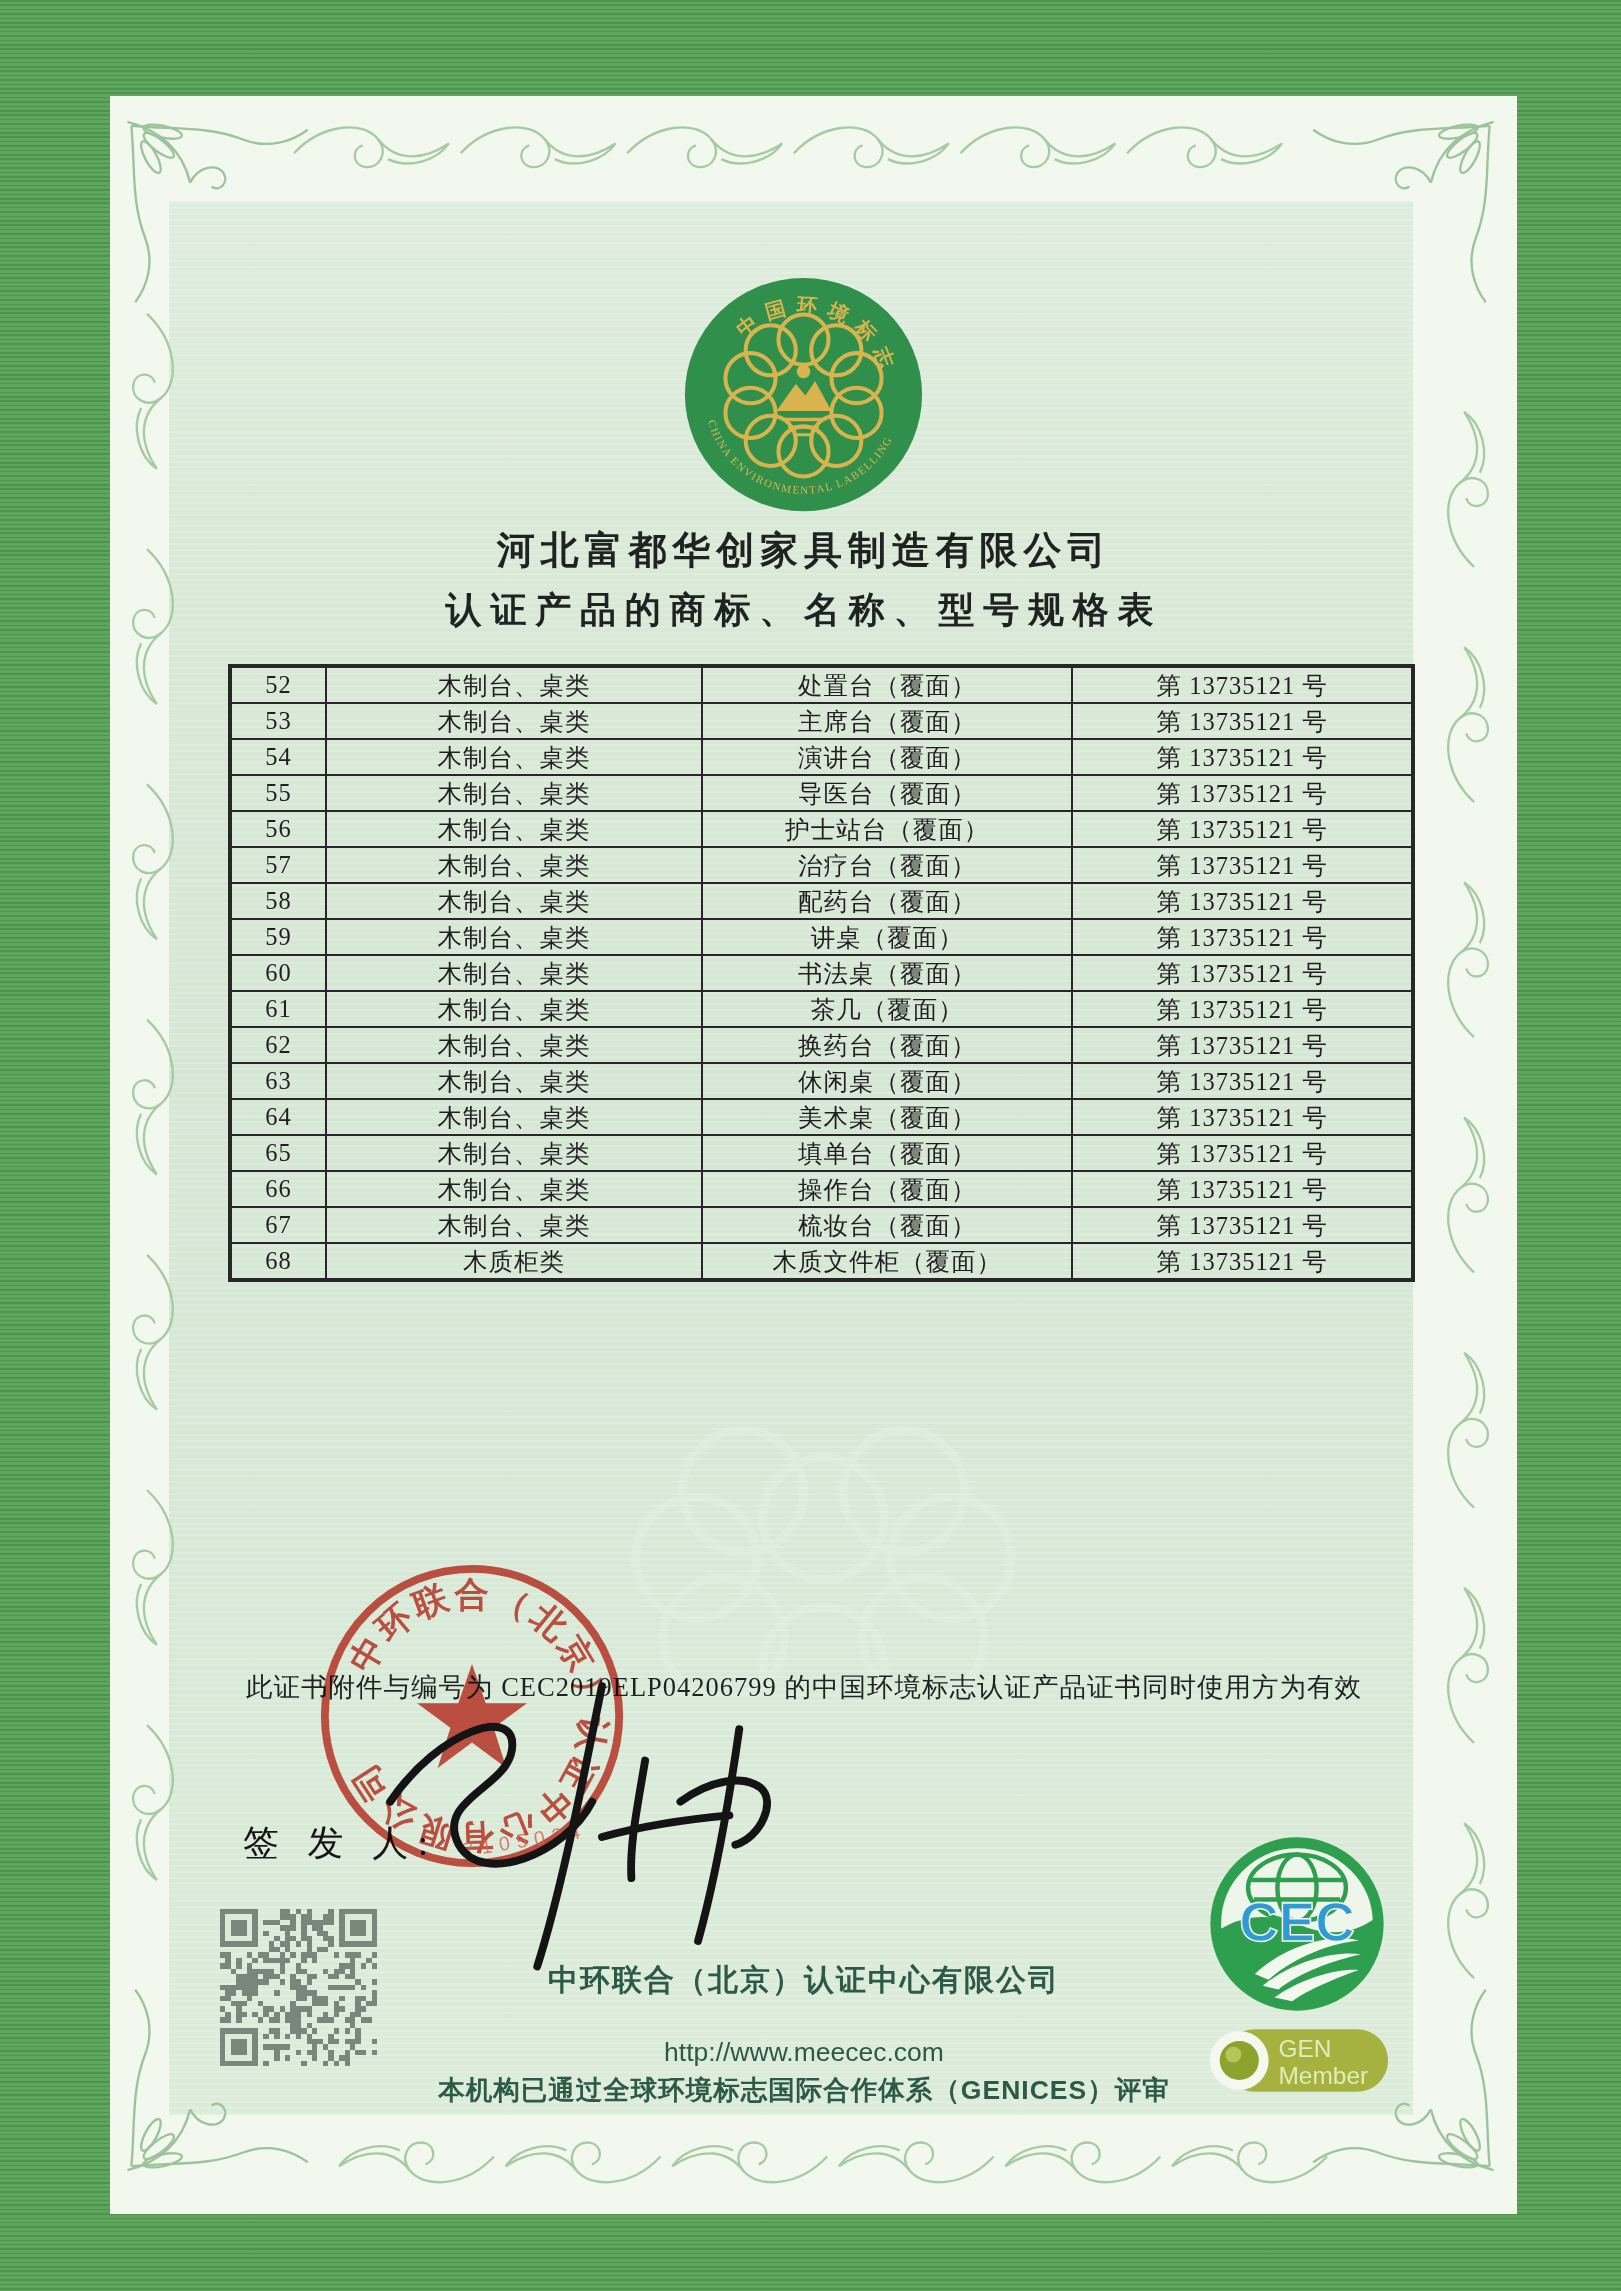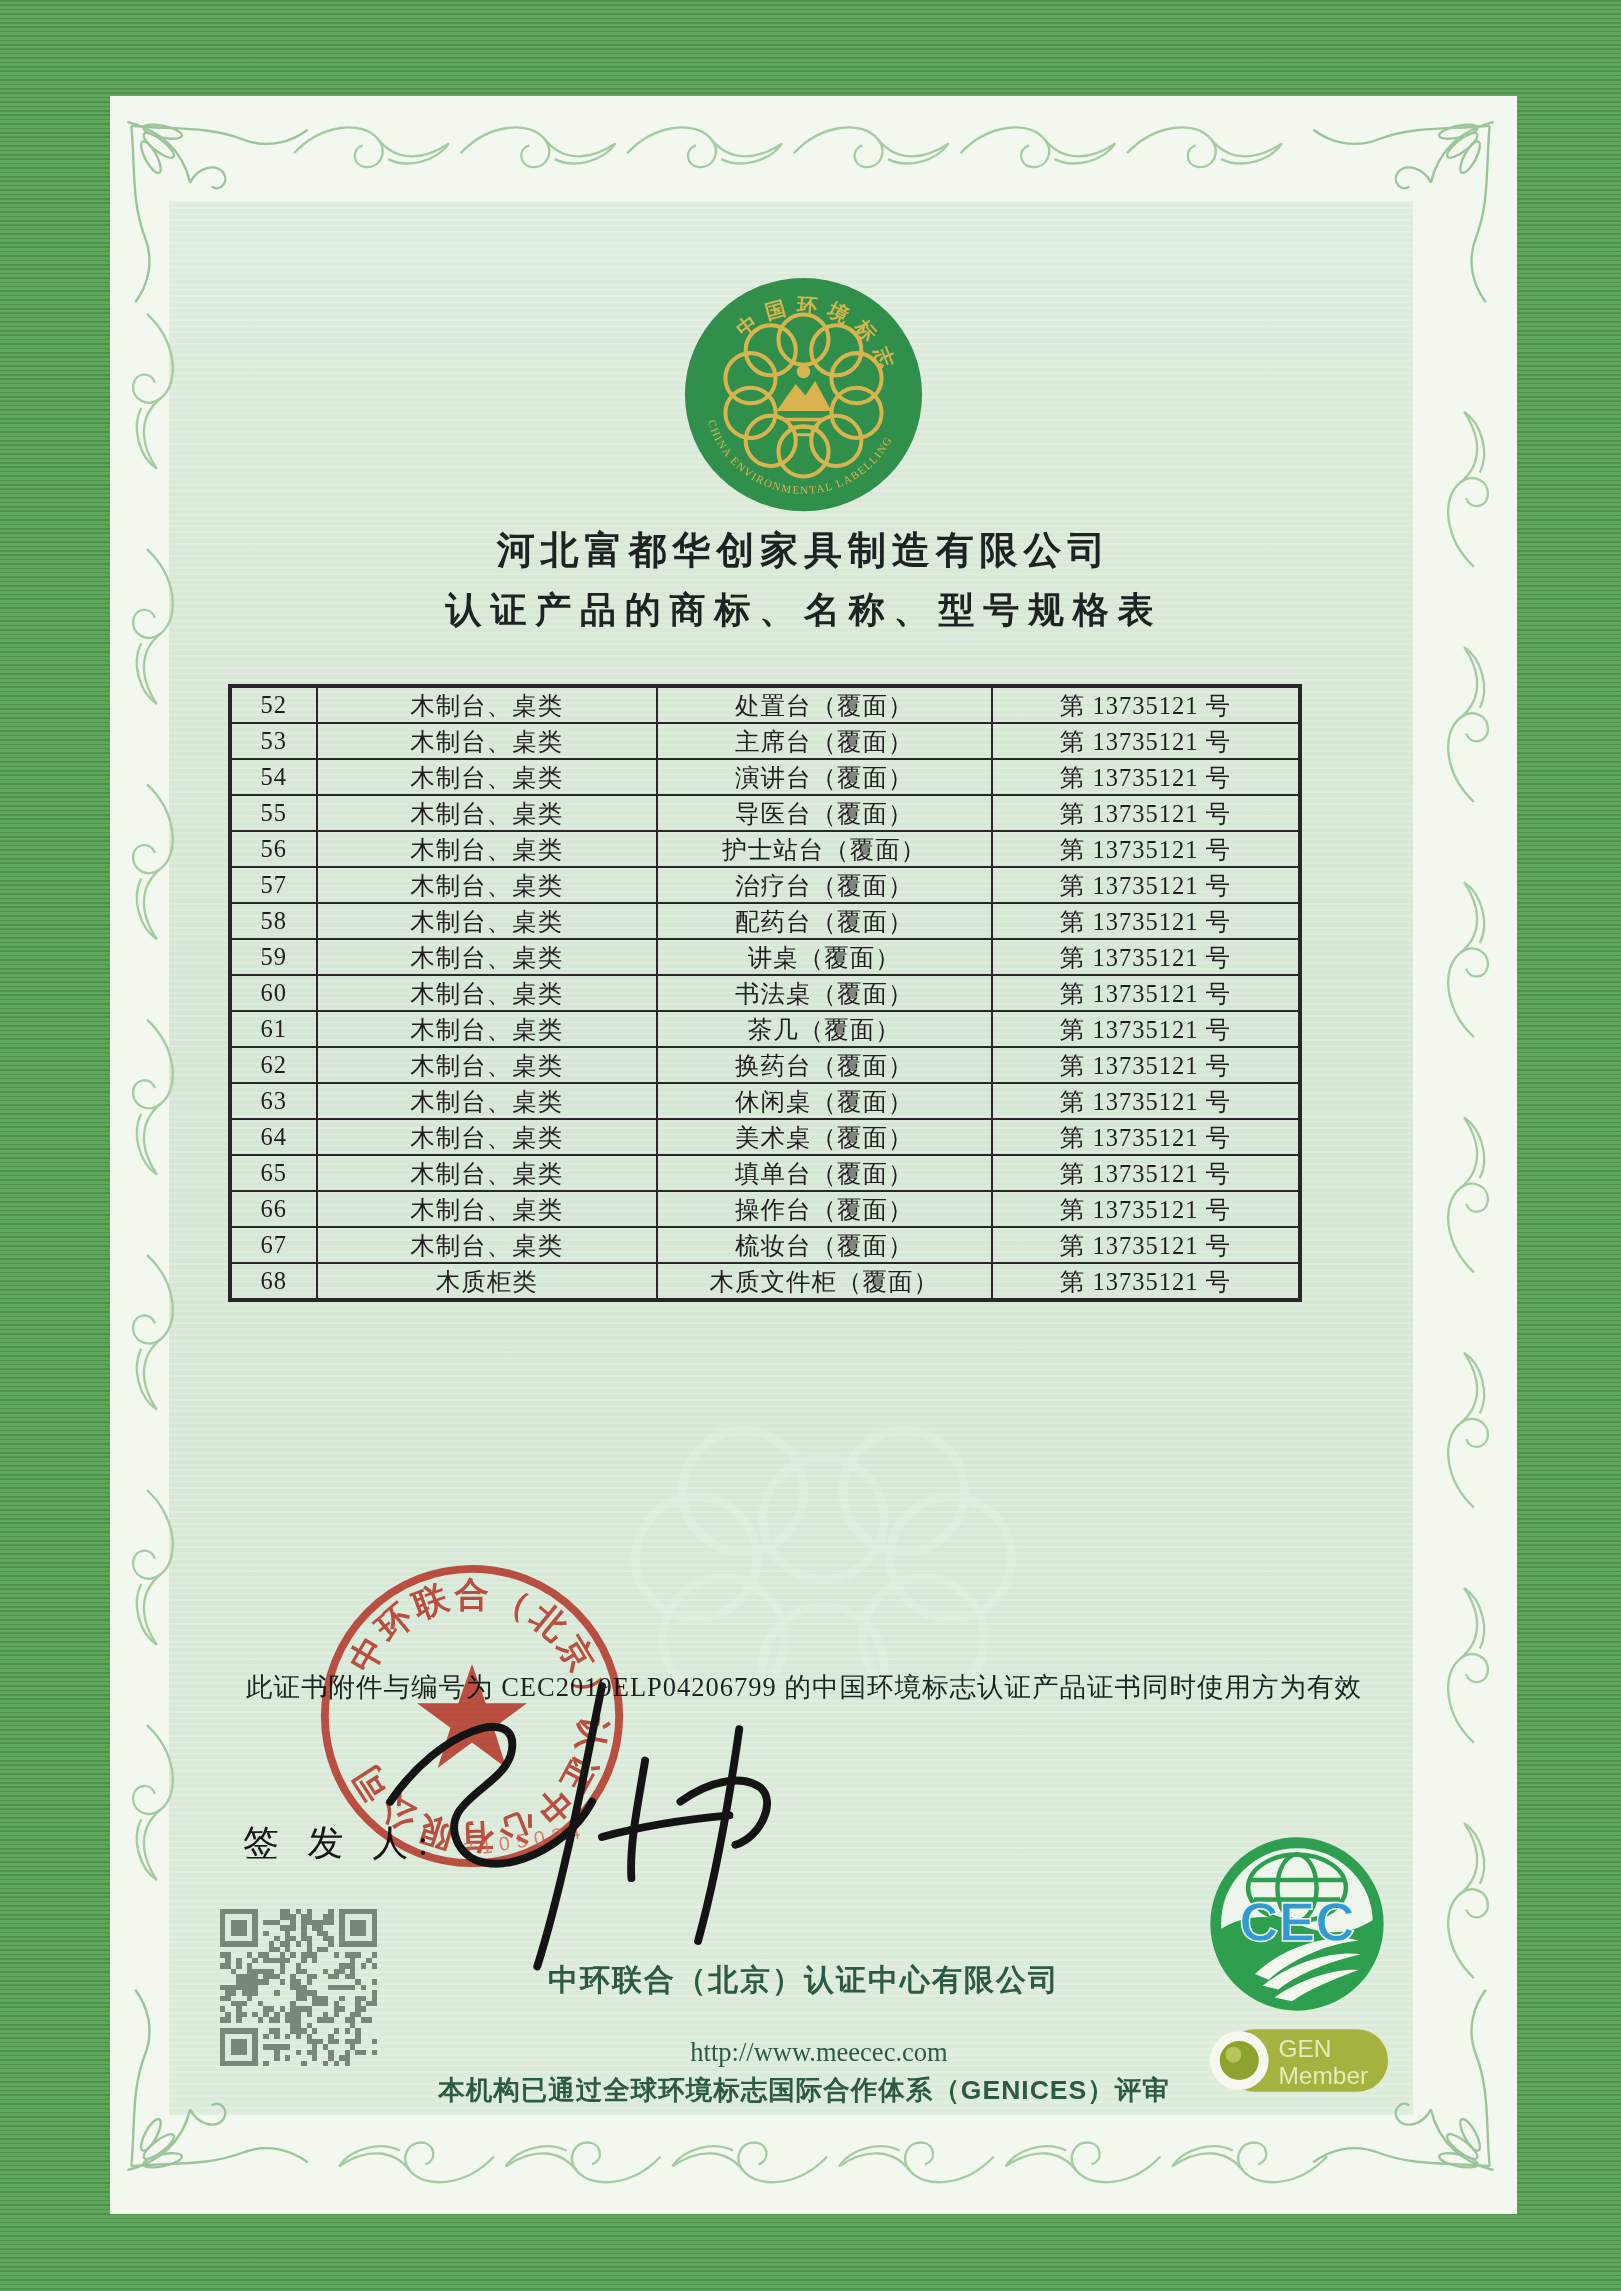--- a/index.html
+++ b/index.html
@@ -10,35 +10,35 @@
       #57a356;}
   .band{position:absolute;left:110px;top:96px;right:104px;bottom:78px;background:#f3f8ef;}
   .panel{position:absolute;left:169px;top:201px;width:1244px;height:1914px;
     background:
       repeating-linear-gradient(180deg, rgba(255,255,255,0.06) 0 2px, rgba(0,60,30,0.015) 2px 5.9px),
       linear-gradient(180deg,#e2efe0 0,#dcebda 412px,#d9e9d8 882px,#dcecdb 1470px,#dfeedd 100%);}
   .abs{position:absolute;}
   .centered{left:182px;width:1244px;text-align:center;}
   .title1{top:525px;font-size:38px;font-weight:600;letter-spacing:5.9px;color:#1d2320;}
   .title2{top:586px;font-size:36px;font-weight:600;letter-spacing:8.8px;color:#1d2320;}
-  .tablewrap{left:228px;top:684px;width:1074px;}
+  .tablewrap{left:228px;top:664px;width:1187px;}
   table{width:100%;border-collapse:collapse;table-layout:fixed;background:transparent;}
   table,td{border:2px solid #272727;}
   table{border-width:4.9px;}
   td{height:34px;text-align:center;vertical-align:middle;font-size:24.5px;color:#1f1f1f;letter-spacing:1px;padding:0;}
   .notice{top:1669px;font-size:26.5px;color:#1c241f;letter-spacing:1px;z-index:5;}
   .signlabel{left:243px;top:1819px;font-size:36px;letter-spacing:9.8px;color:#161616;z-index:5;}
   .sealwrap{left:316px;top:1560px;width:312px;height:312px;z-index:6;mix-blend-mode:multiply;opacity:.92;}
   .sealserial{left:463px;top:1829px;z-index:6;font-size:19.6px;color:#d96152;letter-spacing:6.9px;transform:rotate(-9deg);opacity:.8;font-family:"Liberation Sans",sans-serif;}
   .sig{left:345px;top:1635px;width:461px;height:353px;z-index:7;}
   .qr{left:220px;top:1909px;width:157px;height:157px;z-index:4;opacity:.8;}
   .footer{z-index:3;color:#2d5a44;}
   .f1{top:1960px;font-size:30px;font-weight:bold;font-family:"Liberation Sans","DejaVu Sans",sans-serif;letter-spacing:2px;}
   .f2{top:2003px;font-size:25.5px;font-weight:bold;font-family:"Liberation Sans","DejaVu Sans",sans-serif;letter-spacing:1px;}
-  .f3{top:2037px;font-size:26.5px;font-family:Liberation Serif, serif;margin-left:15px;}
+  .f3{top:2037px;font-size:26.5px;font-family:Liberation Sans, sans-serif;}
   .f4{top:2072px;font-size:26.5px;font-weight:bold;font-family:"Liberation Sans","DejaVu Sans",sans-serif;letter-spacing:1px;text-align:center;}
   .cec{left:1204px;top:1831px;width:186px;height:186px;z-index:4;}
   .gen{left:1206px;top:2025px;width:186px;height:71px;z-index:4;}
   .wm{left:549px;top:1264px;width:549px;height:431px;z-index:1;opacity:.5;}
   .toplogo{left:681px;top:276px;width:245px;height:241px;z-index:2;}
   .flourish{left:0;top:0;width:1621px;height:2292px;z-index:2;pointer-events:none;}
 </style>
 </head>
 <body>
 

